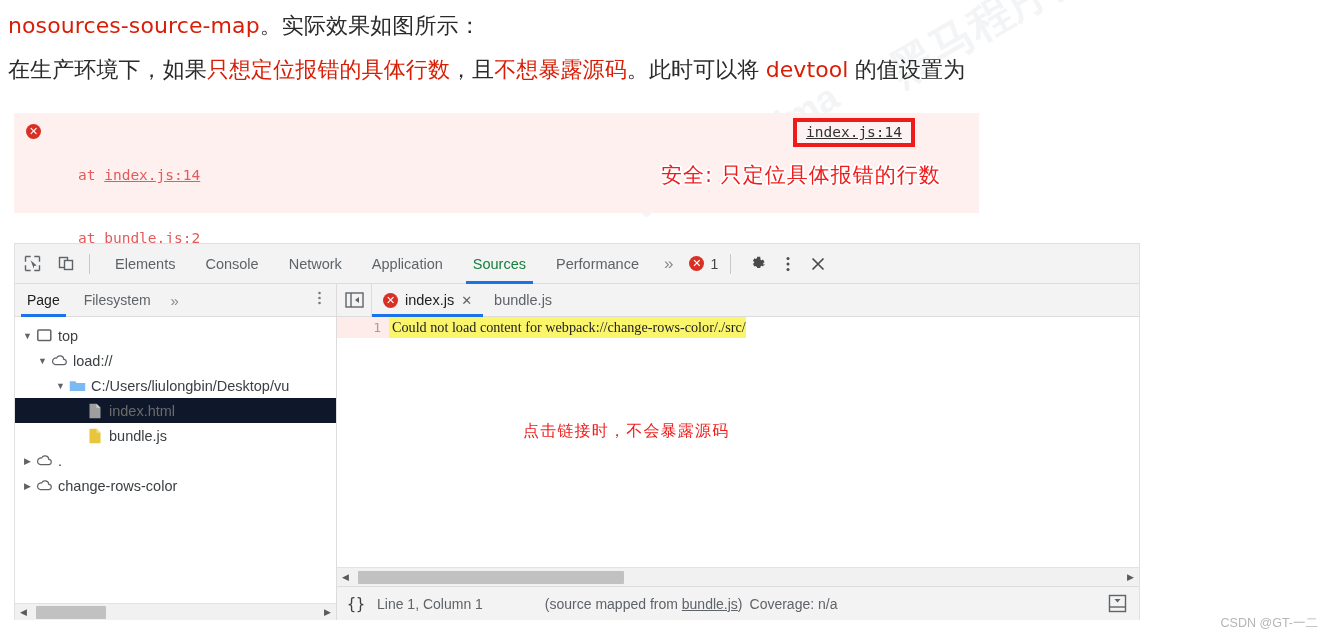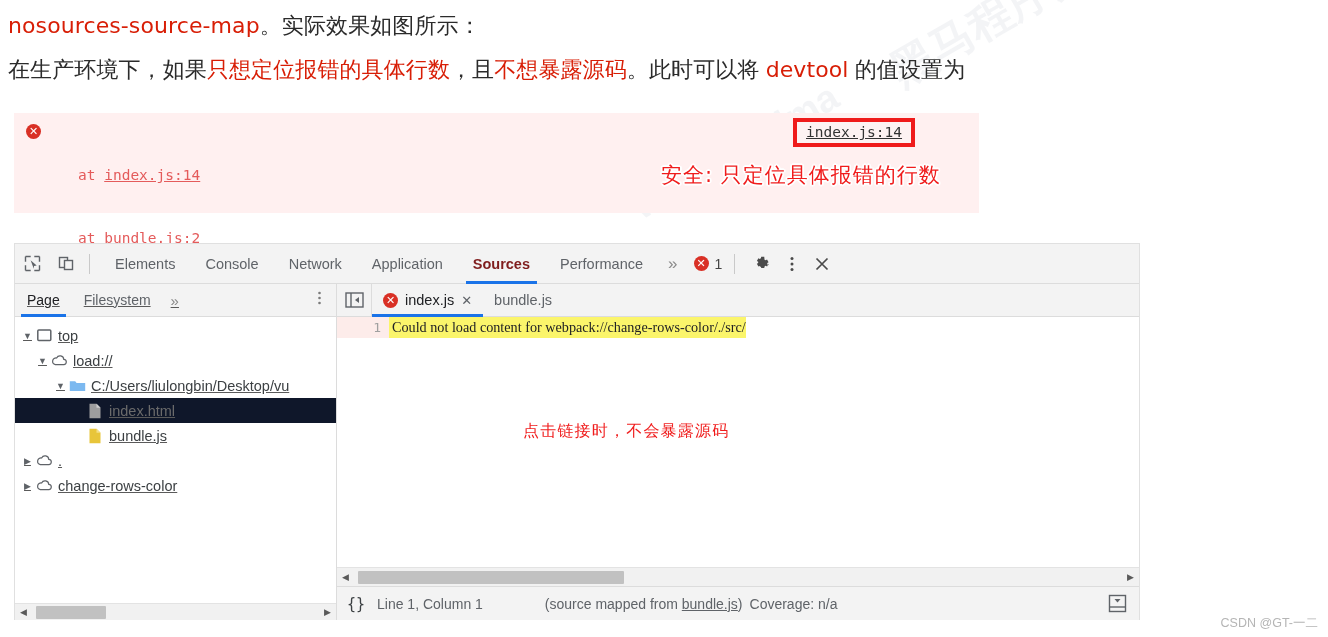--- a/index.html
+++ b/index.html
@@ -151,22 +151,21 @@
   .dt-tab {
     padding: 0 15px;
     height: 40px;
     line-height: 40px;
     font-size: 14.5px;
     color: #5f6368;
     position: relative;
     white-space: nowrap;
   }
   .dt-tab.active {
-    color: #7f1d1d;
-    font-weight: bold;
+    color: #15803d;
   }
   .dt-tab.active:after {
     content: "";
     position: absolute;
     left: 8px;
     right: 8px;
     bottom: 0;
     height: 3px;
     background: #1a73e8;
   }
@@ -214,21 +213,20 @@
     position: relative;
     height: 336px;
     display: flex;
   }
   .nav-pane {
     width: 322px;
     border-right: 1px solid #dcdcdc;
     box-sizing: border-box;
     position: relative;
     background: #fff;
-    text-decoration: underline;
   }
   .nav-tabs {
     height: 33px;
     background: #f3f3f3;
     border-bottom: 1px solid #dcdcdc;
     display: flex;
     align-items: center;
     box-sizing: border-box;
     position: relative;
   }

